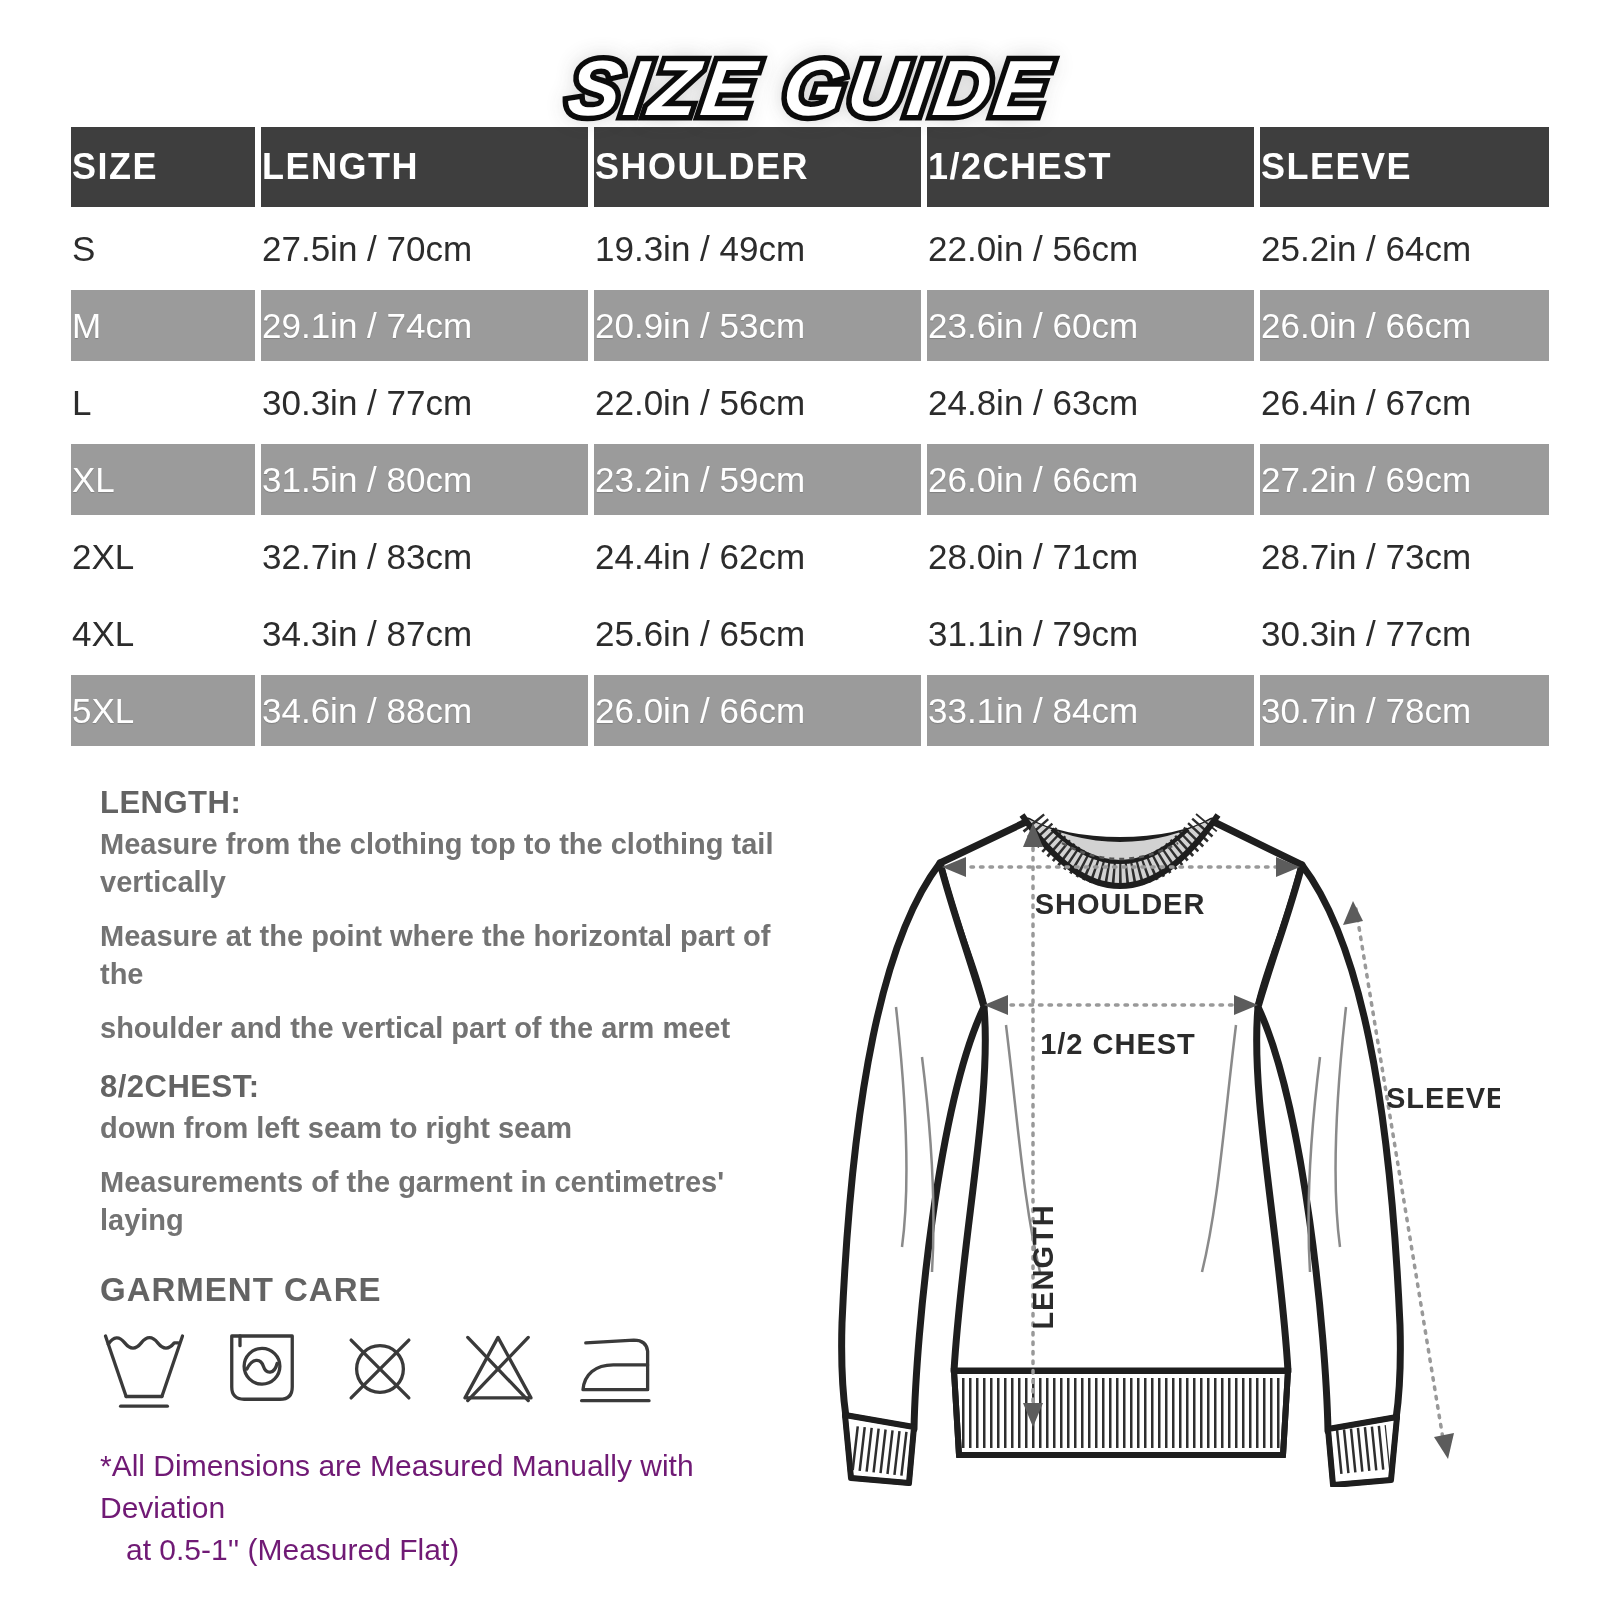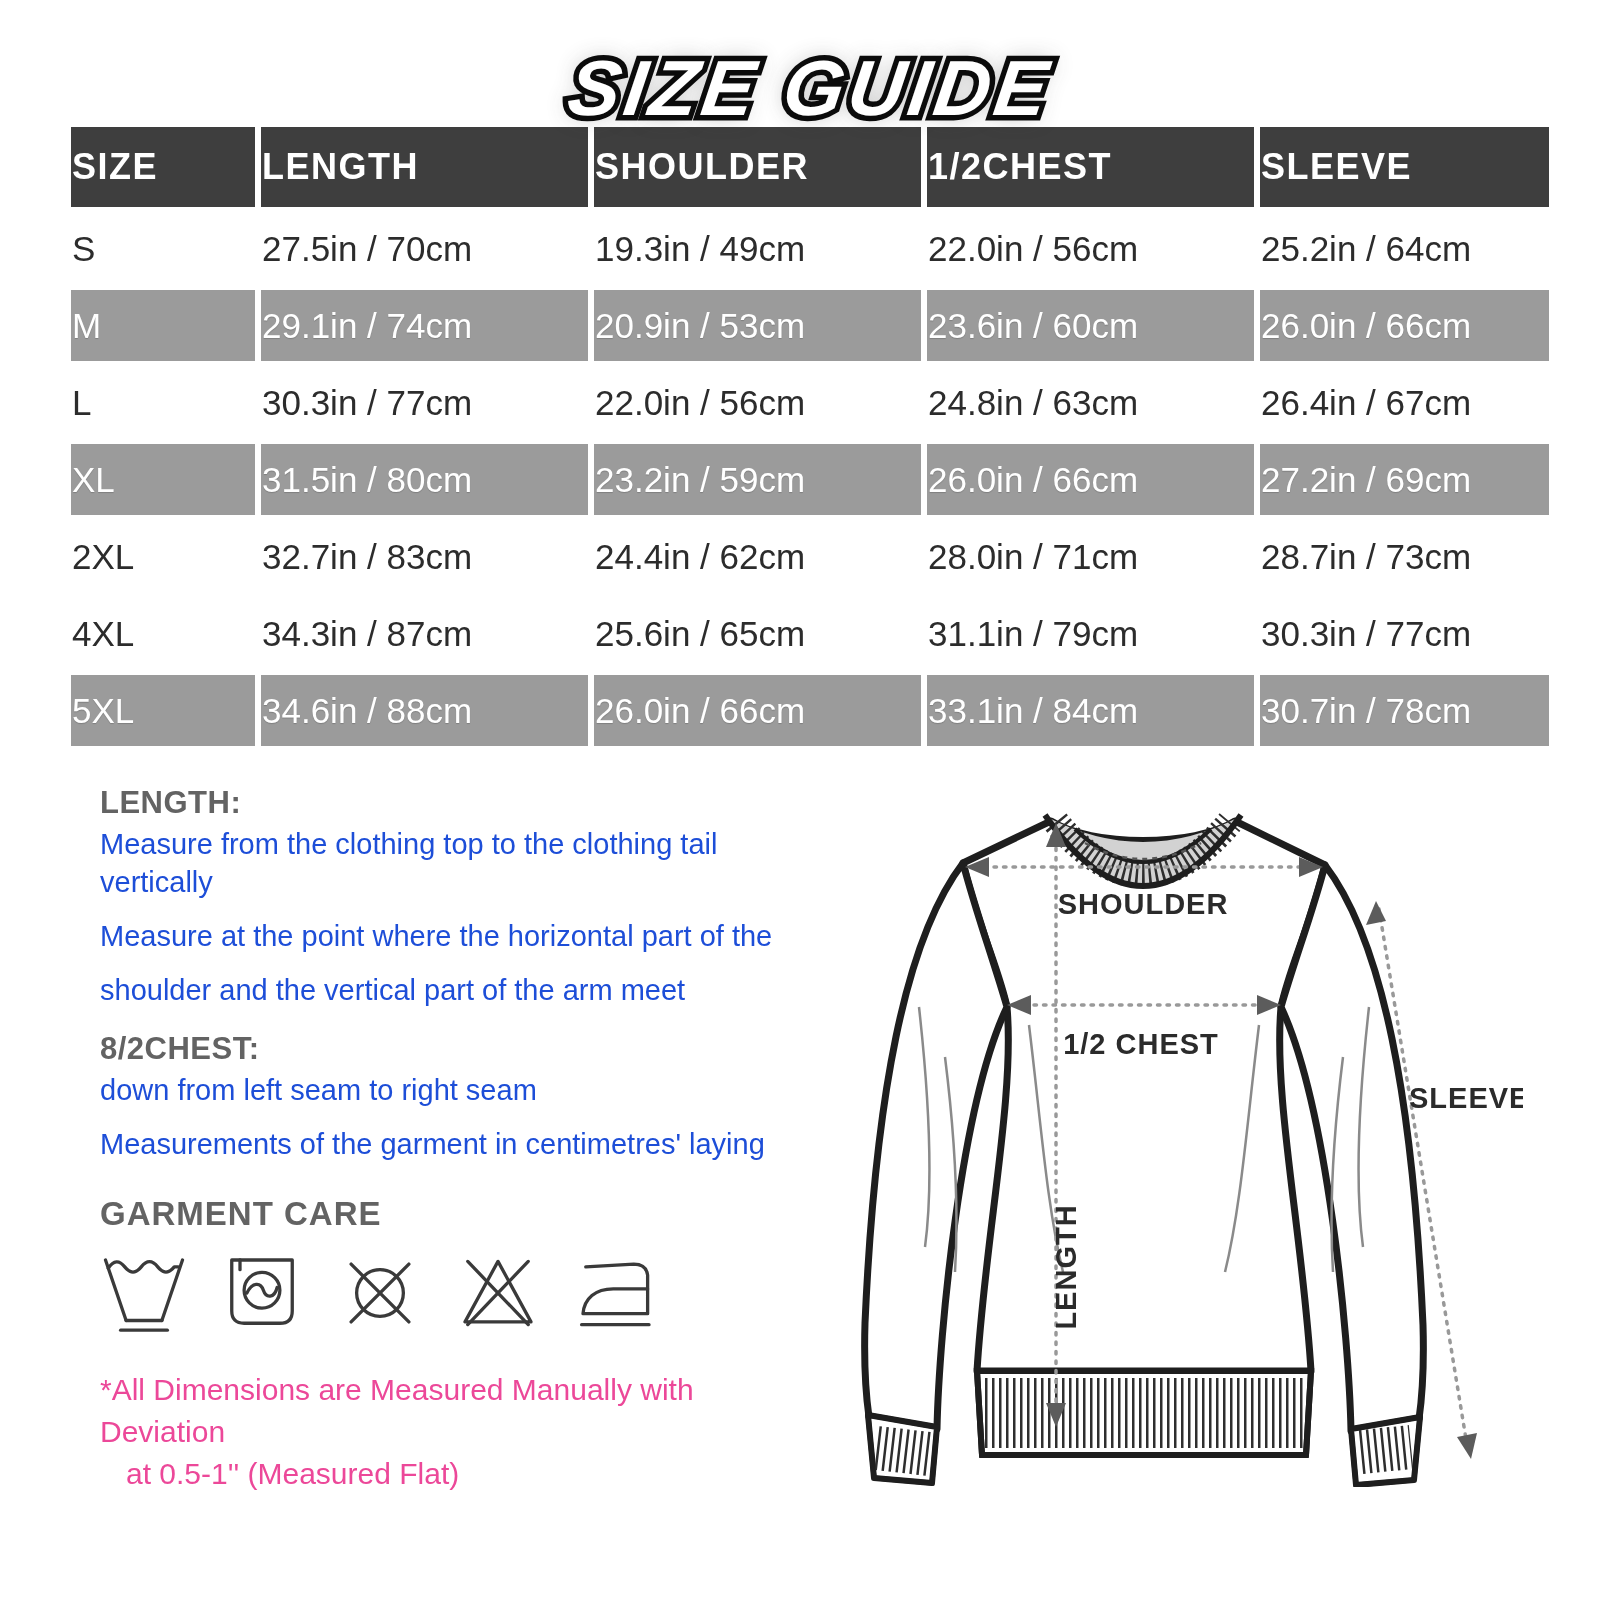--- a/index.html
+++ b/index.html
@@ -31,33 +31,33 @@
   }
   .c-size{width:190px;}.c-len{width:333px;}.c-sho{width:333px;}.c-che{width:333px;}.c-sle{width:295px;}
   table.size-table th{
     background:#3e3e3e;color:#ffffff;font-weight:700;font-size:36px;
     height:78px;letter-spacing:1.5px;border:3px solid #ffffff;
   }
   table.size-table td{height:69px;border:3px solid #ffffff;font-weight:400;}
   tr.alt td{background:#9b9b9b;color:#ffffff;text-shadow:0 1px 1px rgba(0,0,0,.18);}
 
   
-  .bottom{display:flex;margin-top:24px;gap:23px;}
+  .bottom{display:flex;margin-top:24px;}
   .notes{width:800px;box-sizing:border-box;padding:12px 0 0 100px;flex-shrink:0;}
   .note-heading{font-size:31px;font-weight:700;color:#636363;letter-spacing:.5px;margin-top:22px;}
   .note-heading:first-child{margin-top:0;}
-  .note-line{font-size:29px;color:#1d4ed8;line-height:38px;margin-top:4px;}
+  .note-line{font-size:29px;color:#737373;line-height:38px;margin-top:4px;font-weight:bold;}
   .note-line + .note-line{margin-top:16px;}
 
   .care-heading{font-size:33px;font-weight:700;color:#636363;letter-spacing:1px;margin-top:32px;}
   .care-row{display:flex;gap:30px;margin-top:16px;align-items:flex-end;}
   .care-icon{width:88px;height:88px;}
   .care-icon path,.care-icon circle{stroke:#3a3a3a;stroke-width:2.4;fill:none;stroke-linecap:round;stroke-linejoin:round;}
 
-  .footnote{margin-top:32px;font-size:30px;color:#ec4899;line-height:42px;}
+  .footnote{margin-top:32px;font-size:30px;color:#701a75;line-height:42px;}
   .footnote .fn2{padding-left:26px;}
 
   .diagram{width:700px;flex-shrink:0;margin-top:-6px;}
   .diagram text{font-family:"Liberation Sans",sans-serif;font-weight:700;fill:#2b2b2b;}
 </style>
 </head>
 <body>
 
 <div class="page">
 

